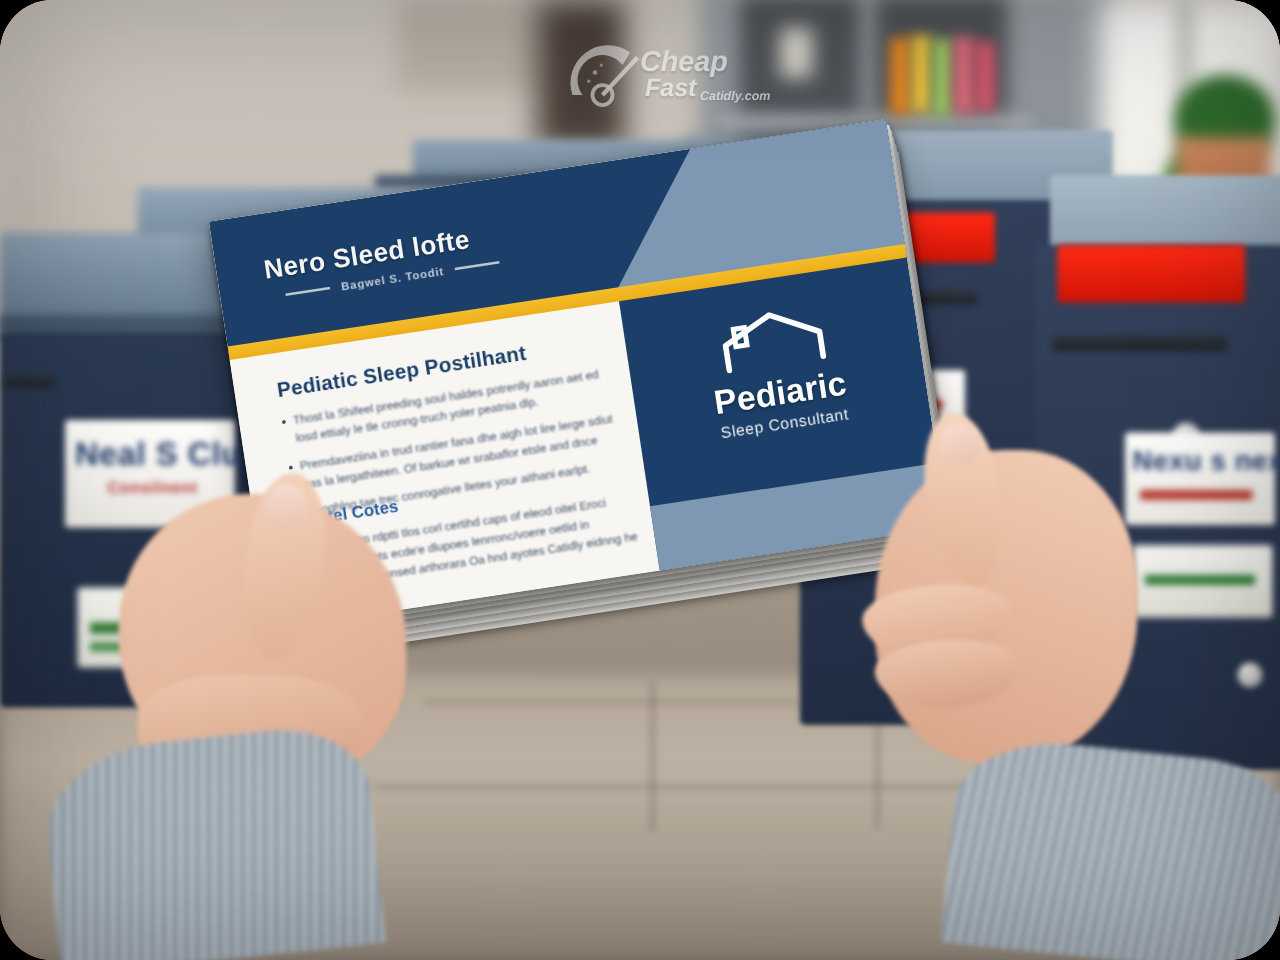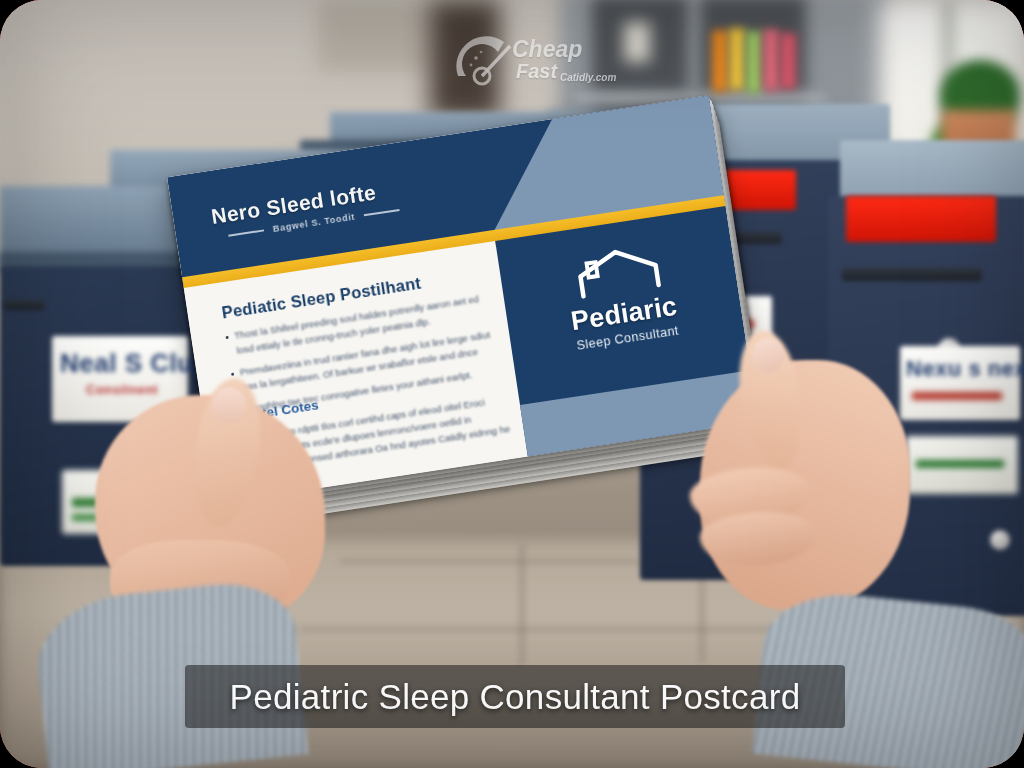--- a/index.html
+++ b/index.html
@@ -315,18 +315,15 @@
   <div class="finger" style="left:742px;top:330px;width:58px;height:140px;
        background:linear-gradient(195deg,#f6d6c0,#e2b295);transform:rotate(-8deg);"></div>
   <div class="nail" style="left:752px;top:338px;width:32px;height:34px;transform:rotate(-8deg);"></div>
   <div class="finger" style="left:690px;top:468px;width:120px;height:58px;
        background:linear-gradient(175deg,#f2cdb6,#dca98c);transform:rotate(-4deg);"></div>
   <div class="finger" style="left:700px;top:512px;width:116px;height:54px;
        background:linear-gradient(175deg,#eec8b0,#d5a084);transform:rotate(-3deg);"></div>
   <div class="sleeve" style="left:760px;top:600px;width:270px;height:168px;
        border-radius:34% 28% 0 0;transform:rotate(6deg);"></div>
 
-  <div id="caption">
-    <span>Pediatric Sleep Consultant Postcard</span>
-  </div>
 
   <div class="vig"></div>
 </div>
 
 </body></html>

